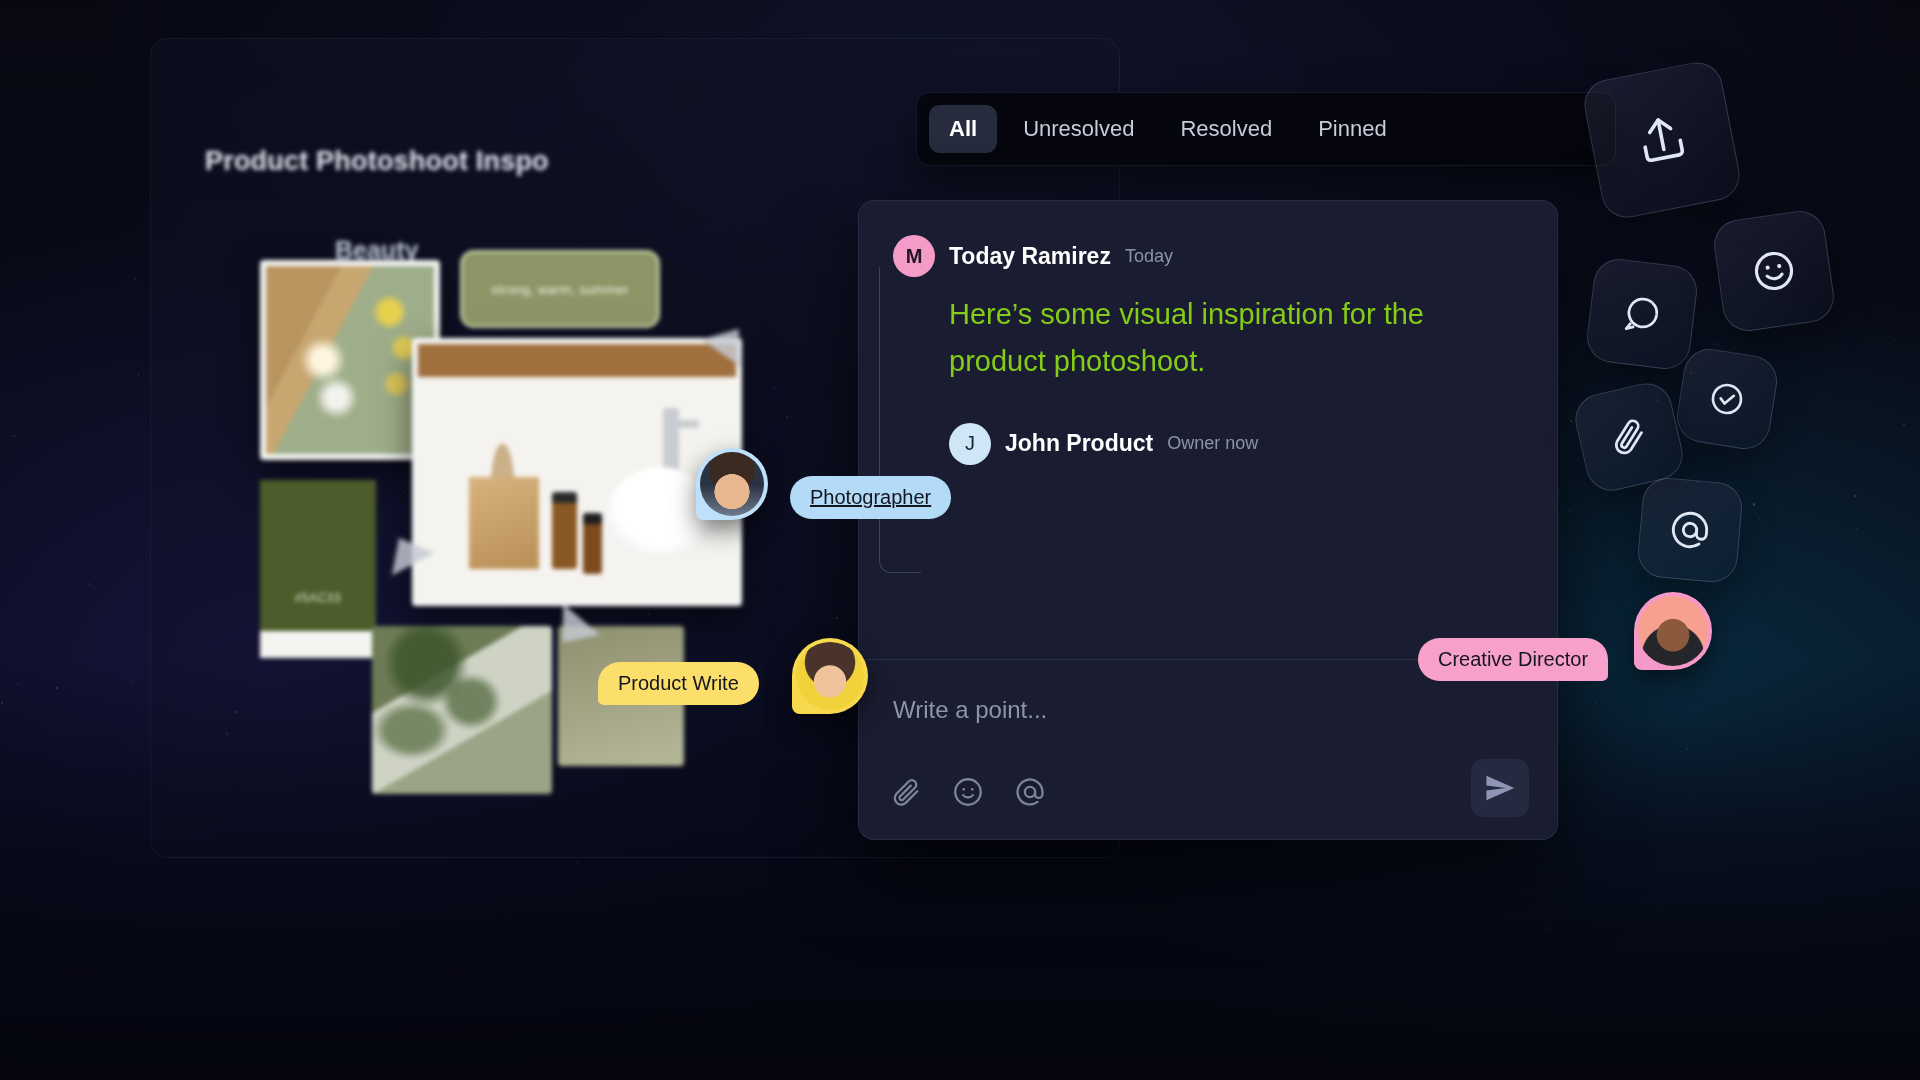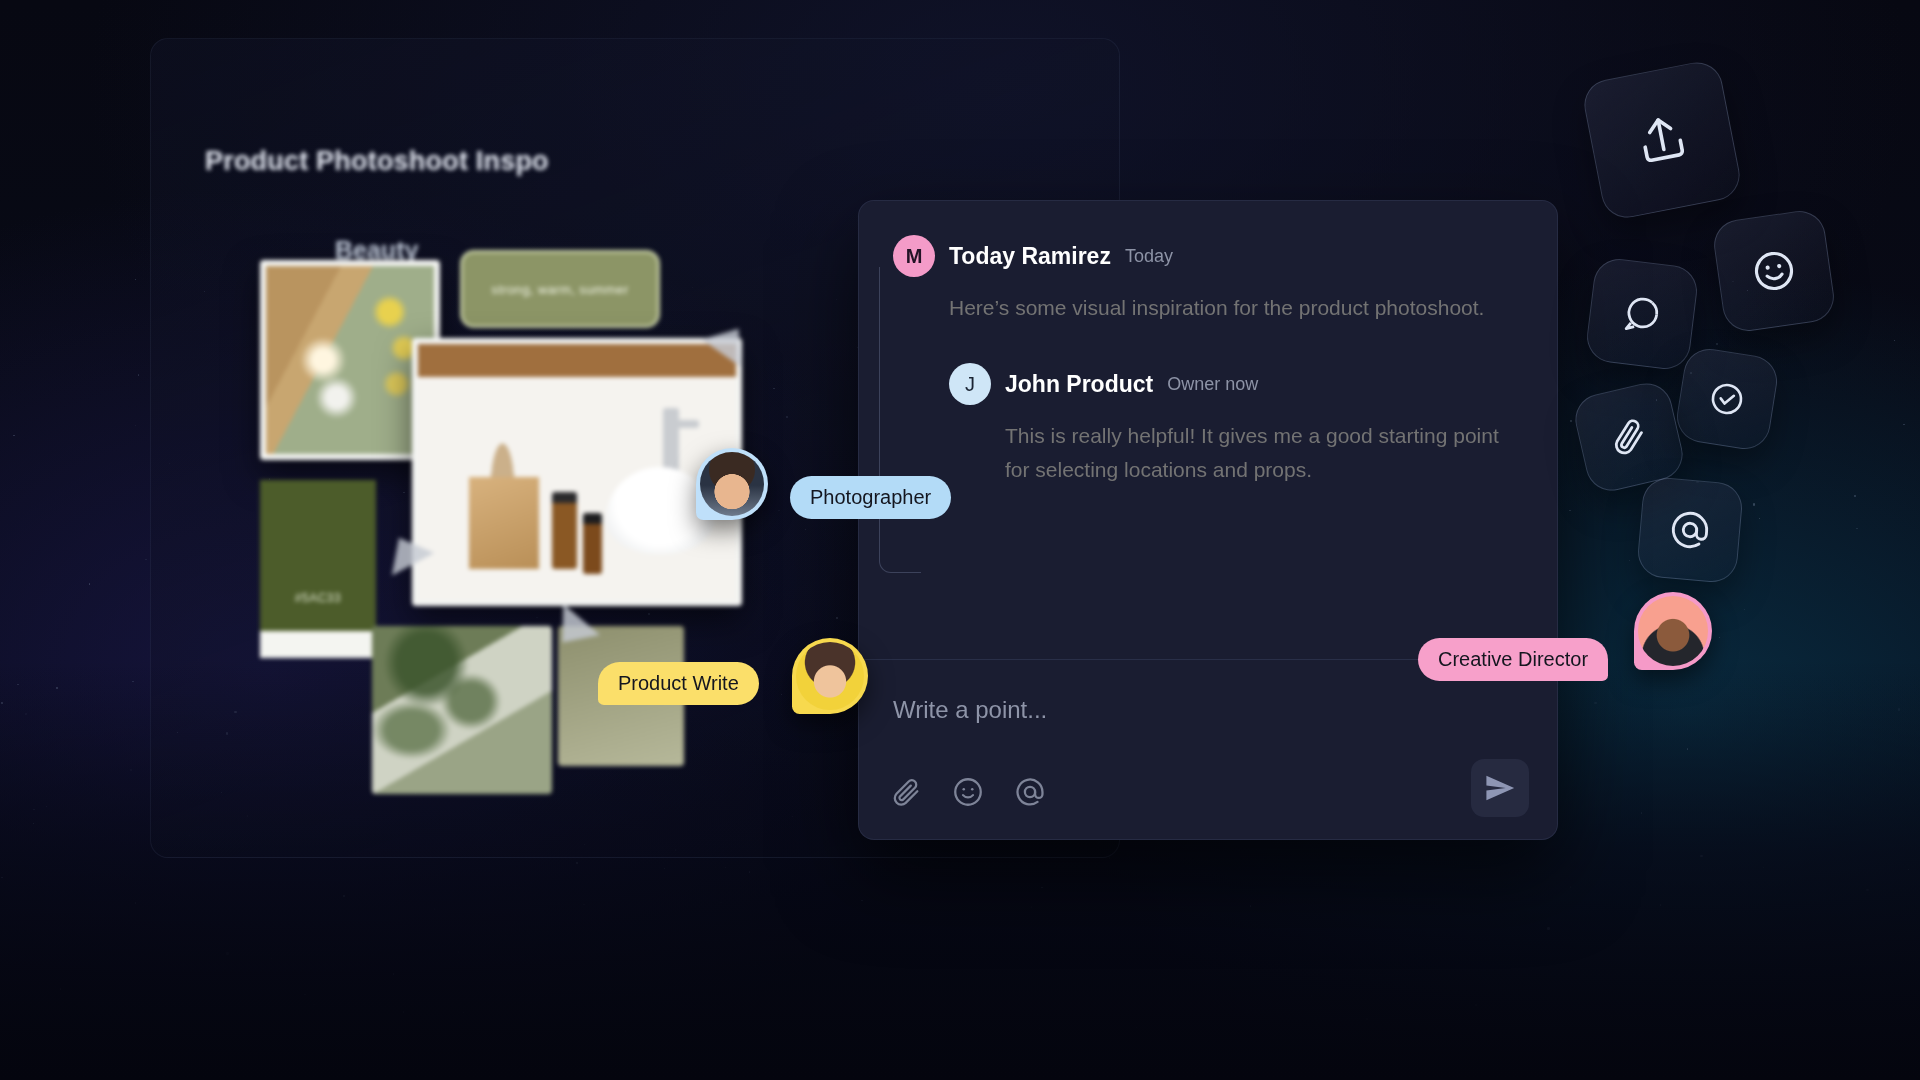--- a/index.html
+++ b/index.html
@@ -125,21 +125,21 @@
     display:flex; align-items:center; justify-content:center;
     color:#231326; font-size:20px; font-weight:600;
   }
   .avatar-j{
     width:42px; height:42px; border-radius:50%; background:#cfe6f7;
     display:flex; align-items:center; justify-content:center;
     color:#1b2433; font-size:20px; font-weight:500;
   }
   .c-name{ font-size:23px; font-weight:600; color:#ffffff; }
   .c-time{ font-size:18px; color:#8d93a6; }
-  .c-body{ font-size:21px; line-height:1.62; color:#737373; }
+  .c-body{ font-size:29px; line-height:1.62; color:#84cc16; }
   .c-body.lvl0{ margin:14px 0 0 56px; max-width:572px; }
   .reply{ margin:38px 0 0 56px; position:relative; }
   .reply .c-body{ margin:14px 0 0 56px; max-width:520px; }
   
   .elbow{
     position:absolute; left:20px; top:66px; width:42px; height:306px;
     border-left:1px solid rgba(140,152,190,.30);
     border-bottom:1px solid rgba(140,152,190,.30);
     border-bottom-left-radius:12px;
   }
@@ -168,21 +168,21 @@
     display:flex; align-items:center; justify-content:center;
     box-shadow:0 16px 34px rgba(0,0,0,.35);
     cursor:pointer;
   }
   .tool svg{ color:#dfe6f4; }
   
   .badge{
     position:absolute; padding:10px 20px; font-size:20px; color:#14161f;
     border-radius:22px 22px 22px 6px; white-space:nowrap; font-weight:400;
   }
-  .badge.blue{ background:#b3dbf7; border-radius:22px; }
+  .badge.blue{ background:#b3dbf7; border-radius:22px;text-decoration:underline; }
   .badge.yellow{ background:#fbdf6a; border-radius:22px 22px 22px 6px; }
   .badge.pink{ background:#f7a0ca; border-radius:22px 22px 6px 22px; }
   .pres{
     position:absolute; border-radius:50% 50% 50% 10%;
     display:flex; align-items:center; justify-content:center;
     box-shadow:0 10px 24px rgba(0,0,0,.5);
   }
   .pres .face{ border-radius:50%; overflow:hidden; }
 </style>
 </head>
@@ -422,39 +422,44 @@
     </div>
     <div class="tile photo-d" style="left:408px; top:588px; width:126px; height:140px;">
       <div class="inner"></div>
     </div>
 
     <div class="arrow-chip" style="left:556px; top:288px; transform:rotate(35deg);"></div>
     <div class="arrow-chip" style="left:232px; top:498px; transform:rotate(-28deg);"></div>
     <div class="arrow-chip" style="left:398px; top:578px; transform:rotate(-140deg);"></div>
   </div>
 
+  <div class="tabs">
+    <div class="tab active">All</div>
+    <div class="tab">Unresolved</div>
+    <div class="tab">Resolved</div>
+    <div class="tab">Pinned</div>
+  </div>
 
   <div class="panel">
     <div class="thread">
       <div class="elbow"></div>
 
       <div class="c-head">
         <div class="avatar-m">M</div>
         <div class="c-name">Today Ramirez</div>
         <div class="c-time">Today</div>
       </div>
       <div class="c-body lvl0">Here’s some visual inspiration for the product photoshoot.</div>
 
       <div class="reply">
         <div class="c-head">
           <div class="avatar-j">J</div>
           <div class="c-name">John Product</div>
           <div class="c-time">Owner now</div>
         </div>
-        <div class="c-body">This is really helpful!  It gives me a good starting point for selecting locations and props.</div>
       </div>
     </div>
 
     <div class="composer">
       <div class="composer-ph">Write a point...</div>
       <div class="composer-icons">
         <span class="c-icon">
           <svg viewBox="0 0 24 24" fill="none" stroke="currentColor" stroke-width="1.6" stroke-linecap="round">
             <path d="M20 11.5l-8.2 8.2a4.6 4.6 0 01-6.5-6.5l8.6-8.6a3.1 3.1 0 014.4 4.4l-8.5 8.5a1.6 1.6 0 01-2.2-2.2l7.8-7.8"></path>
           </svg>

